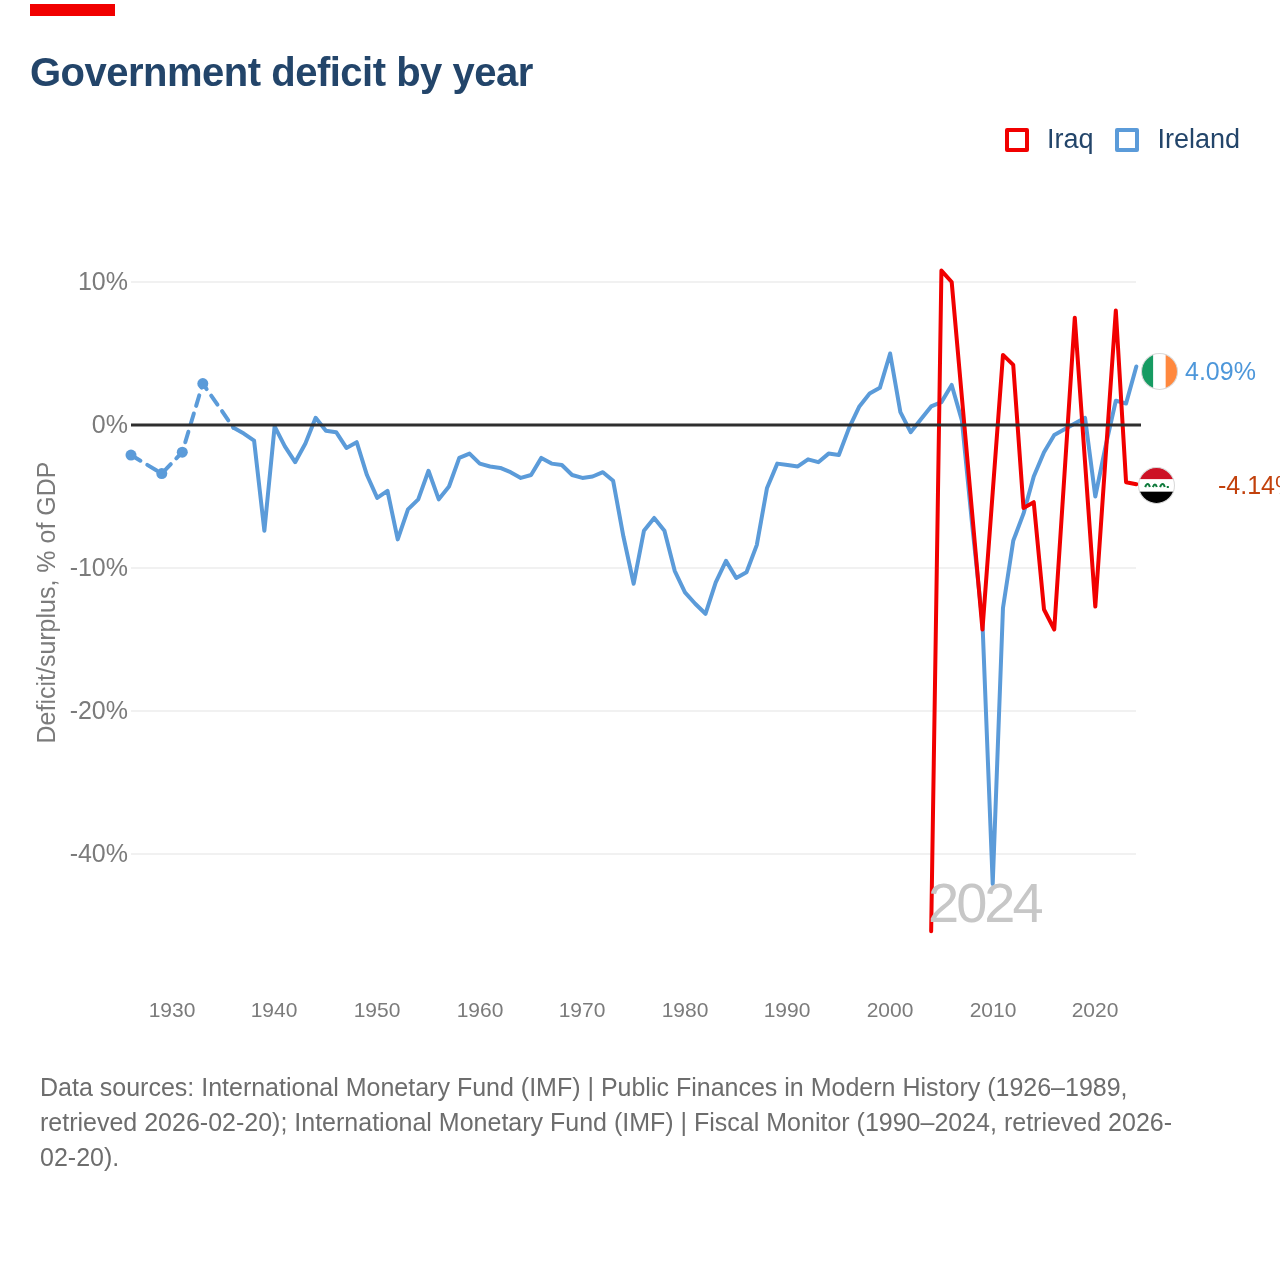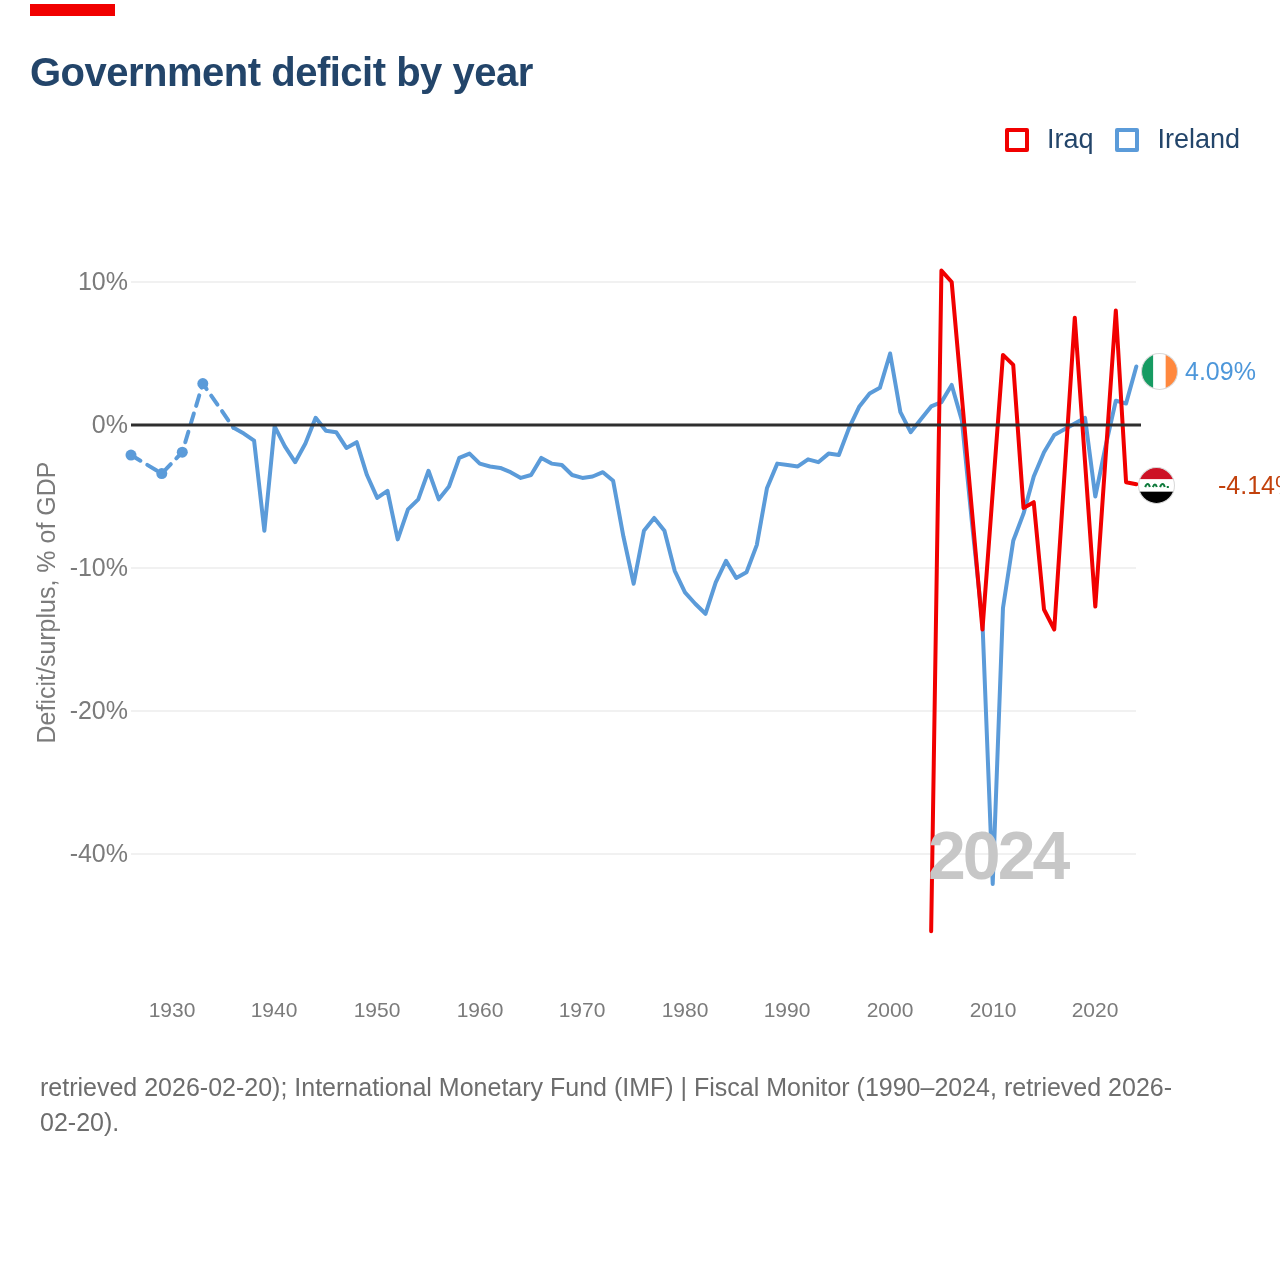--- a/index.html
+++ b/index.html
@@ -12,21 +12,21 @@
   #legend-title{font-size:26px;color:#23456a;margin-bottom:12px;}
   .legend-row{display:flex;justify-content:flex-end;align-items:center;gap:22px;}
   .legend-item{display:flex;align-items:center;gap:18px;cursor:pointer;justify-content:space-between;}
   .legend-swatch{width:24px;height:24px;background:#fff;border:4px solid #999;border-radius:2px;box-sizing:border-box;}
   .legend-label{font-size:27px;color:#23456a;}
   #chart-svg{left:0;top:0;}
   .ytick{left:18px;width:110px;text-align:right;font-size:25px;color:#7b7b7b;}
   #y-axis-title{left:-99px;top:588px;width:290px;text-align:center;transform:rotate(-90deg);
     font-size:25px;color:#7b7b7b;}
   .xtick{top:998px;width:80px;text-align:center;font-size:21px;color:#7b7b7b;}
-  #watermark{left:928px;top:816px;font-size:68px;letter-spacing:-3px;color:#c7c7c7;font-weight:bold;}
+  #watermark{left:928px;top:870px;font-size:56px;letter-spacing:-3px;color:#c7c7c7;}
   .end-label{display:flex;align-items:center;gap:7px;}
   #end-label-ireland{left:1141px;top:353px;}
   #end-label-iraq{left:1138px;top:467px;}
   .end-label-text{font-size:25px;}
   #end-label-ireland .end-label-text{color:#4d97da;text-align:center;}
   #end-label-iraq .end-label-text{color:#f10000;}
   #footer{left:40px;top:1070px;font-size:25px;color:#6d6d6d;line-height:35px;}
   #footer .credit-line{margin-top:9px;}
 </style>
 </head>
@@ -121,17 +121,18 @@
           <path d="M21.5 19.5 c1.5-4 3.5-4 4.5 0"></path>
           <path d="M28 19.5 l2 0"></path>
         </g>
       </g>
       <circle cx="18" cy="18" r="17.5" fill="none" stroke="#d9d9d9" stroke-width="1"></circle>
     </svg>
     <span class="end-label-text" style="color: #c2410c; margin-left: 36px;">-4.14%</span>
   </div>
 
   <div id="footer" class="abs">
+    <div>Data sources: International Monetary Fund (IMF) | Public Finances in Modern History (1926–1989,</div>
     <div>retrieved 2026-02-20); International Monetary Fund (IMF) | Fiscal Monitor (1990–2024, retrieved 2026-</div>
     <div>02-20).</div>
   </div>
 
 </div>
 
 </body></html>

